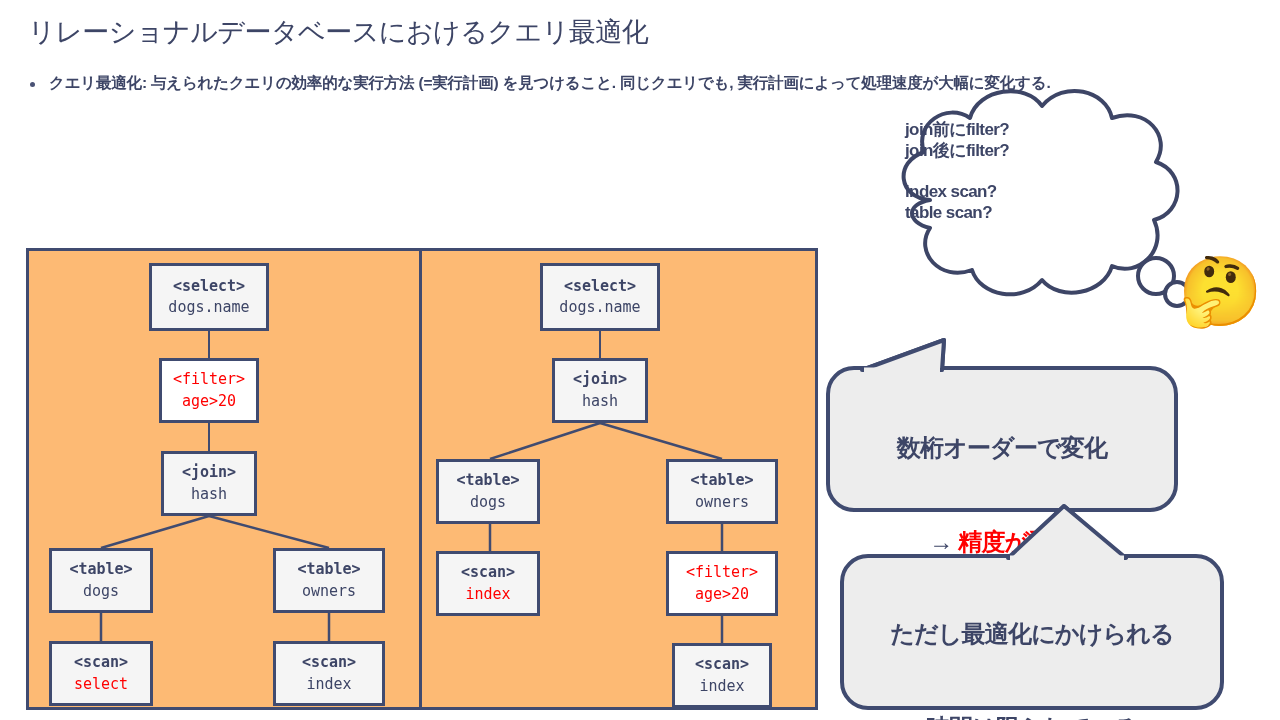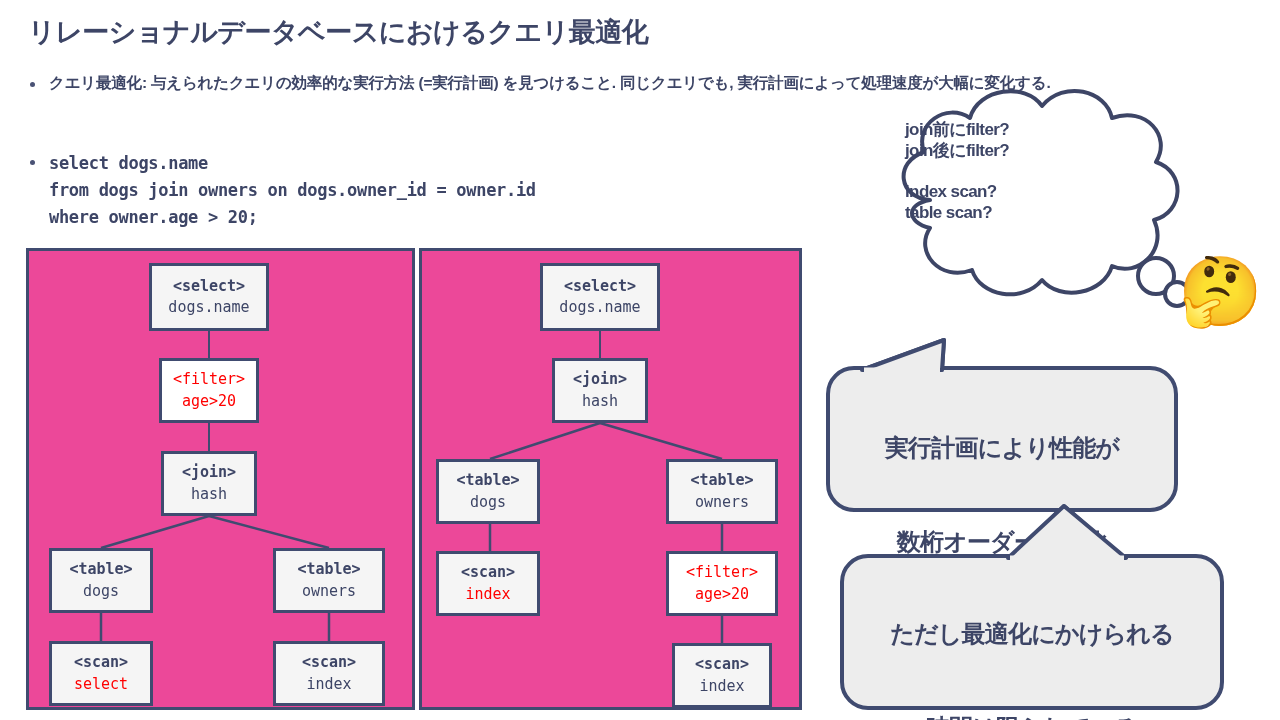--- a/index.html
+++ b/index.html
@@ -9,21 +9,21 @@
     font-family:"Liberation Sans","DejaVu Sans",sans-serif;
     color:#3d4566;
     overflow:hidden;
     position:relative;
   }
   .slide{position:absolute;left:0;top:0;width:1280px;height:720px;}
 
   
   #page-title{
     position:absolute;left:28px;top:14px;
-    font-size:27px;font-weight:bold;letter-spacing:-0.5px;
+    font-size:27px;font-weight:normal;letter-spacing:-0.5px;
     color:#3d4566;white-space:nowrap;
   }
 
   
   .bullet-row{position:absolute;display:flex;align-items:flex-start;justify-content:space-between;}
   .bullet-dot{
     width:5px;height:5px;border-radius:50%;background:#4a5275;
     margin-right:14px;flex:0 0 auto;
   }
   .bullet-text{line-height:1.42;}
@@ -36,22 +36,23 @@
   #bullet-2 .bullet-dot{margin-top:10px;}
   #bullet-2 .bullet-text{
     font-family:"DejaVu Sans Mono","Liberation Mono",monospace;
     font-size:17px;font-weight:bold;color:#3d4566;white-space:pre;line-height:1.58;
     letter-spacing:-0.3px;
   }
 
   
   .panel{
     position:absolute;
-    background:#ec4899;
+    background:#fdba74;
     border:3px solid #404b70;
+    padding-left:16px;
   }
   #panel-left{left:26px;top:248px;width:383px;height:456px;}
   #panel-right{left:419px;top:248px;width:377px;height:456px;}
 
   .tree-svg{position:absolute;left:0;top:0;overflow:visible;}
 
   .node{
     position:absolute;
     background:#f5f5f5;
     border:3px solid #404b70;
@@ -104,26 +105,20 @@
 <div class="slide">
 
   <div id="page-title">リレーショナルデータベースにおけるクエリ最適化</div>
 
   <div class="bullet-row" id="bullet-1">
     <span class="bullet-dot"></span>
     <span class="bullet-text">クエリ最適化: 与えられたクエリの効率的な実行方法 (=実行計画) を見つけること.
 同じクエリでも, 実行計画によって処理速度が大幅に変化する.</span>
   </div>
 
-  <div class="bullet-row" id="bullet-2">
-    <span class="bullet-dot"></span>
-    <span class="bullet-text">select dogs.name
-from dogs join owners on dogs.owner_id = owner.id
-where owner.age &gt; 20;</span>
-  </div>
 
   <div class="panel" id="panel-left">
     <svg class="tree-svg" width="377" height="450">
 
       <line x1="180" y1="80" x2="180" y2="107" stroke="#404b70" stroke-width="2"></line>
 
       <line x1="180" y1="172" x2="180" y2="200" stroke="#404b70" stroke-width="2"></line>
 
       <line x1="180" y1="265" x2="72" y2="297" stroke="#404b70" stroke-width="2.5"></line>
 
@@ -252,21 +247,20 @@
     <path d="M 30 32
              L 120 32
              L 122 2
              L 40 32
              Z" fill="#ededed" stroke="#404b70" stroke-width="4" stroke-linejoin="round"></path>
     <rect x="6" y="30" width="348" height="142" rx="26" ry="26" fill="#ededed" stroke="#404b70" stroke-width="4"></rect>
     <path d="M 40 32 L 122 2 L 120 32 Z" fill="#ededed" stroke="#404b70" stroke-width="4" stroke-linejoin="round"></path>
     <line x1="42" y1="32" x2="118" y2="32" stroke="#ededed" stroke-width="5"></line>
   </svg>
   <div class="callout-text" id="callout-1-text">
-    <div>実行計画により性能が</div>
     <div>数桁オーダーで変化</div>
     <div><span class="arrow">→ </span><span class="red">精度が重要</span></div>
   </div>
 
   <svg class="callout-wrap" id="callout-2" viewBox="0 0 392 215">
     <path d="M 172 60 L 228 6 L 290 60 Z" fill="#ededed" stroke="#404b70" stroke-width="4" stroke-linejoin="round"></path>
     <rect x="6" y="56" width="380" height="152" rx="26" ry="26" fill="#ededed" stroke="#404b70" stroke-width="4"></rect>
     <path d="M 172 58 L 228 6 L 290 58 Z" fill="#ededed" stroke="#404b70" stroke-width="4" stroke-linejoin="round"></path>
     <line x1="174" y1="58" x2="288" y2="58" stroke="#ededed" stroke-width="5"></line>
   </svg>

